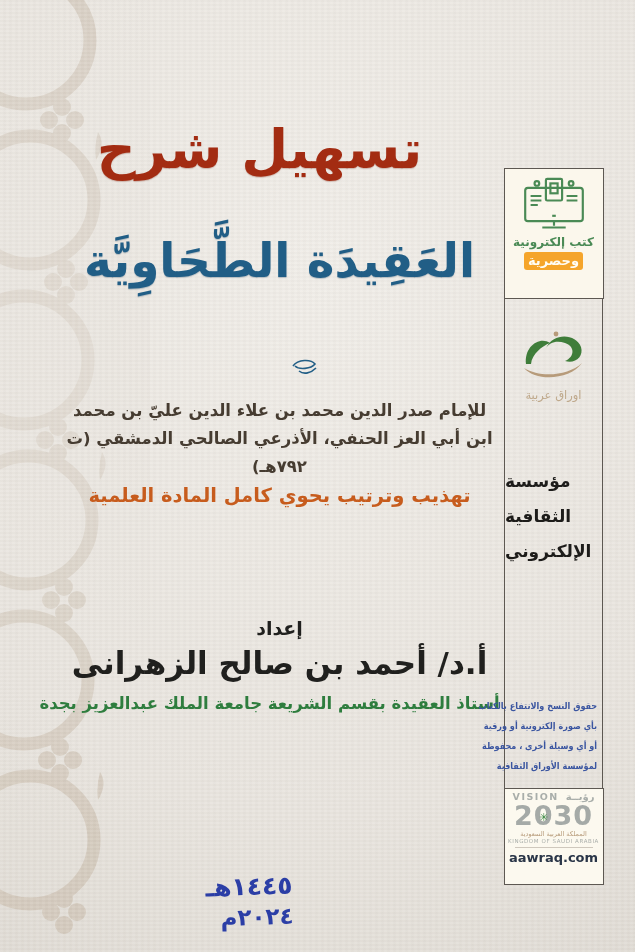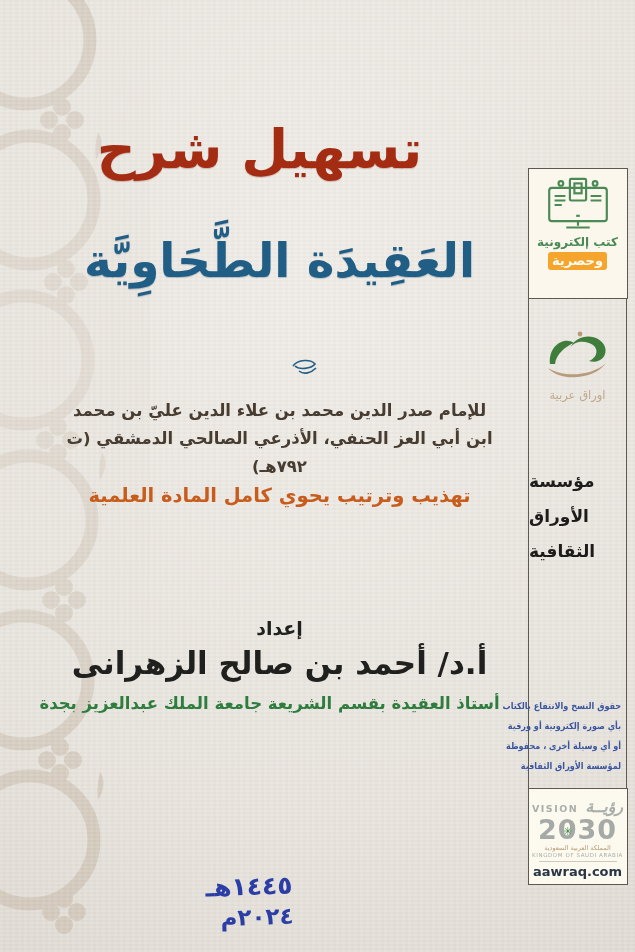--- a/index.html
+++ b/index.html
@@ -64,21 +64,21 @@
   .dates {
     position:absolute; top:872px; left:0; right:60px; text-align:center;
     color:#2b3ea6; transform:rotate(-2deg);
   }
   .dates .hijri { font-size:25px; font-weight:bold; }
   .dates .greg  { font-size:23px; font-weight:bold; margin-top:3px; margin-right:-14px; }
 
   
   .sidebar {
     position:absolute; left:504px; top:168px; width:99px; height:717px;
-    border-left:1.5px solid #5d5852; border-right:1.5px solid #5d5852;margin-left:24px;
+    border-left:1.5px solid #5d5852; border-right:1.5px solid #5d5852;
   }
   .ebadge {
     position:absolute; top:0; left:-1.5px; right:-1.5px; height:131px;
     background:#fbf7ec; border:1.5px solid #5d5852;
     display:flex; flex-direction:column; align-items:center; padding-top:7px;
   }
   .ebadge-label { font-size:12px; font-weight:bold; color:#4a8a55; margin-top:1px; }
   .ebadge-pill {
     margin-top:3px; background:#f5a52b; color:#fffdf5; font-weight:bold;
     font-size:13px; padding:1px 4px 2px; border-radius:3px;
@@ -97,25 +97,25 @@
   .copyright {
     position:absolute; top:528px; left:0; right:0; text-align:center;
     color:#3a55a0; font-size:9px; font-weight:bold; line-height:20px;
     transform:scaleX(.9);
   }
   .copyright div { white-space:nowrap; }
 
   .vision-box {
     position:absolute; bottom:0; left:-1.5px; right:-1.5px; height:97px;
     background:#fcf9ef; border:1.5px solid #5d5852;
-    display:flex; flex-direction:column; align-items:center; padding-top:8px;
+    display:flex; flex-direction:column; align-items:center; padding-top:2px;
   }
   .v-word { display:flex; direction:ltr; gap:7px; align-items:baseline;
             color:#a9aeaa; font-size:9.5px; letter-spacing:1.5px; font-weight:bold; }
-  .v-word .ar { letter-spacing:0; font-size:16px;font-style:italic; }
+  .v-word .ar { letter-spacing:0; font-size:10px; }
   .v-num { direction:ltr; display:flex; color:#a5aaa7; font-size:27px;
            font-weight:bold; line-height:27px; letter-spacing:1px; }
   .v-num .zero { position:relative; }
   .v-num .palm { position:absolute; left:50%; top:54%; transform:translate(-50%,-50%);
                  color:#3f8a46; font-size:11px; letter-spacing:0; }
   .v-country-ar { font-size:6.5px; color:#b79b7a; margin-top:1px; }
   .v-country-en { font-size:5.5px; color:#a9aeaa; letter-spacing:.6px; }
   .v-divider { width:78px; border-top:1px solid #cfc8bd; margin:3px 0 2px; }
   .website { font-size:13px; font-weight:bold; color:#2a3648; direction:ltr; }
 </style>
@@ -229,22 +229,22 @@
         <circle cx="38" cy="6" r="2.4" fill="#b79b7a"></circle>
         <path d="M8,36 C6,18 22,8 32,15 C24,18 14,26 13,36 Z" fill="#3f7d3a"></path>
         <path d="M28,20 C36,4 58,6 63,19 C66,29 57,36 47,33 C57,29 57,18 47,15 C38,12 31,15 28,20 Z" fill="#3f7d3a"></path>
         <path d="M6,40 C22,50 50,48 64,35 C52,52 18,54 6,40 Z" fill="#b79b7a"></path>
       </svg>
       <div class="awraq-label">اوراق عربية</div>
     </div>
 
     <div class="foundation">
       <div>مؤسسة</div>
-      <div>الأوراق</div>
       <div>الثقافية</div>
+      <div>الإلكتروني</div>
     </div>
 
     <div class="copyright">
       <div>حقوق النسخ والانتفاع بالكتاب</div>
       <div>بأي صورة إلكترونية أو ورقية</div>
       <div>أو أي وسيلة أخرى ، محفوظة</div>
       <div>لمؤسسة الأوراق الثقافية</div>
     </div>
 
     <div class="vision-box">

